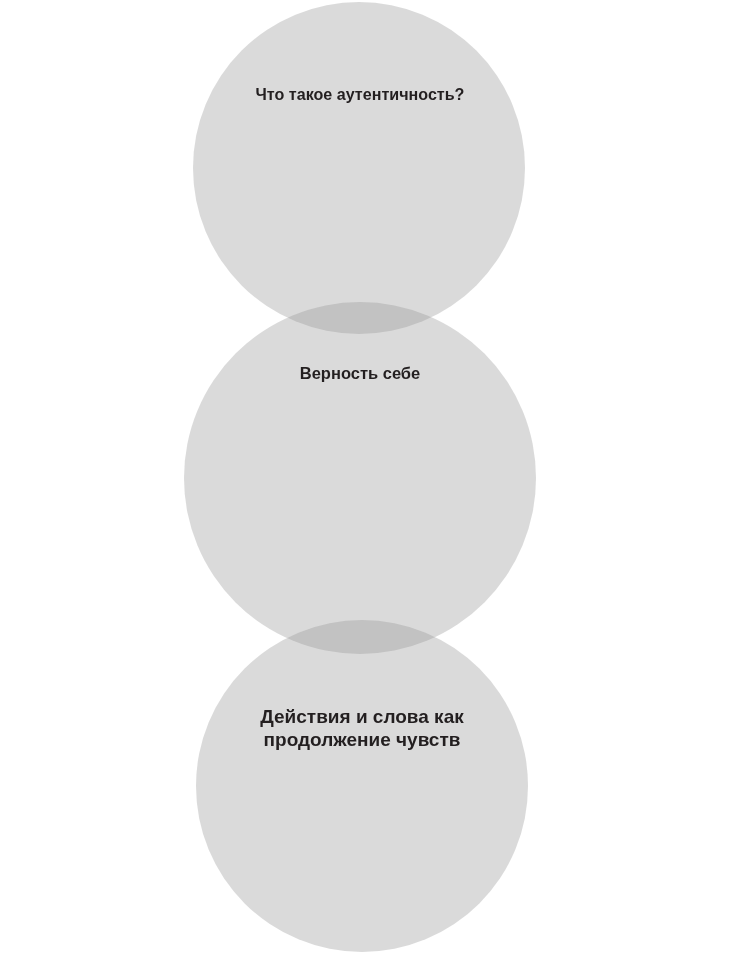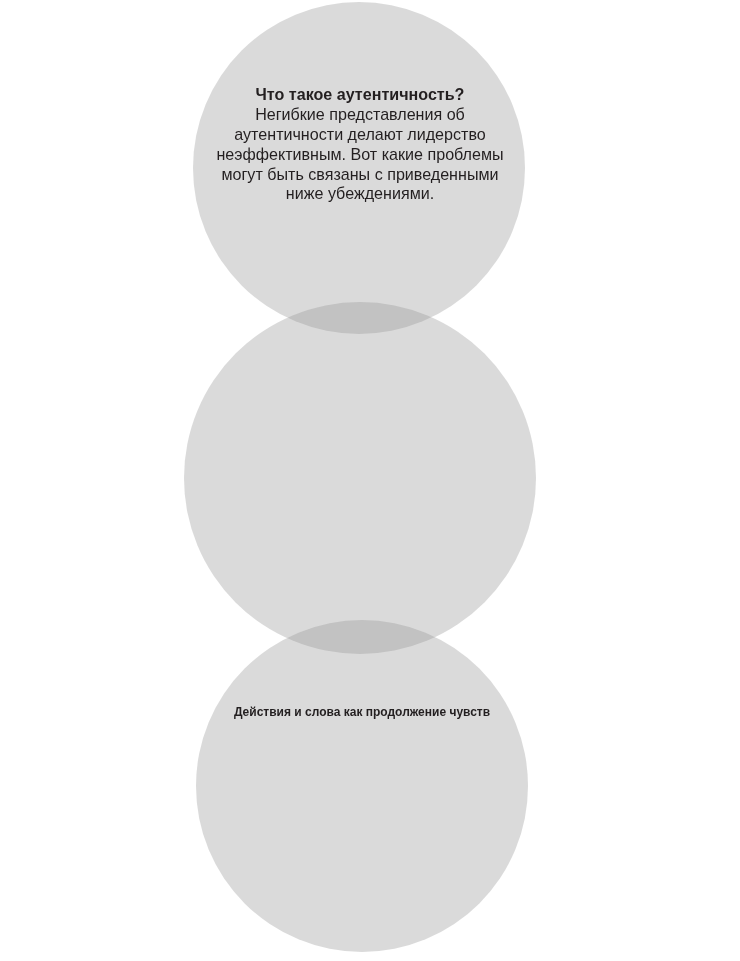--- a/index.html
+++ b/index.html
@@ -59,41 +59,41 @@
     left: 196px;
     top: 363px;
     width: 328px;
     font-size: 16.5px;
   }
   
   #block-3 {
     left: 212px;
     top: 705px;
     width: 300px;
-    font-size: 12px;
+    font-size: 19px;
   }
 </style>
 </head>
 <body>
 
 <div id="venn-stack">
 
   <svg class="venn-svg" viewBox="0 0 740 961" aria-hidden="true">
     <g>
       <circle cx="359" cy="168" r="166" fill="#969696" fill-opacity="0.35"></circle>
       <circle cx="360" cy="478" r="176" fill="#969696" fill-opacity="0.35"></circle>
       <circle cx="362" cy="786" r="166" fill="#969696" fill-opacity="0.35"></circle>
     </g>
   </svg>
 
   <div class="circle-block" id="block-1">
     <span class="circle-heading">Что такое аутентичность?</span>
-    <span class="circle-body">Негибкие представления об аутентичности делают лидерство неэффективным. Вот какие проблемы могут быть связаны с приведенными ниже убеждениями.</span>
   </div>
 
   <div class="circle-block" id="block-2">
+    <span class="circle-heading">Верность себе</span>
   </div>
 
   <div class="circle-block" id="block-3">
     <span class="circle-heading">Действия и слова как продолжение чувств</span>
   </div>
 
 </div>
 
 </body></html>

